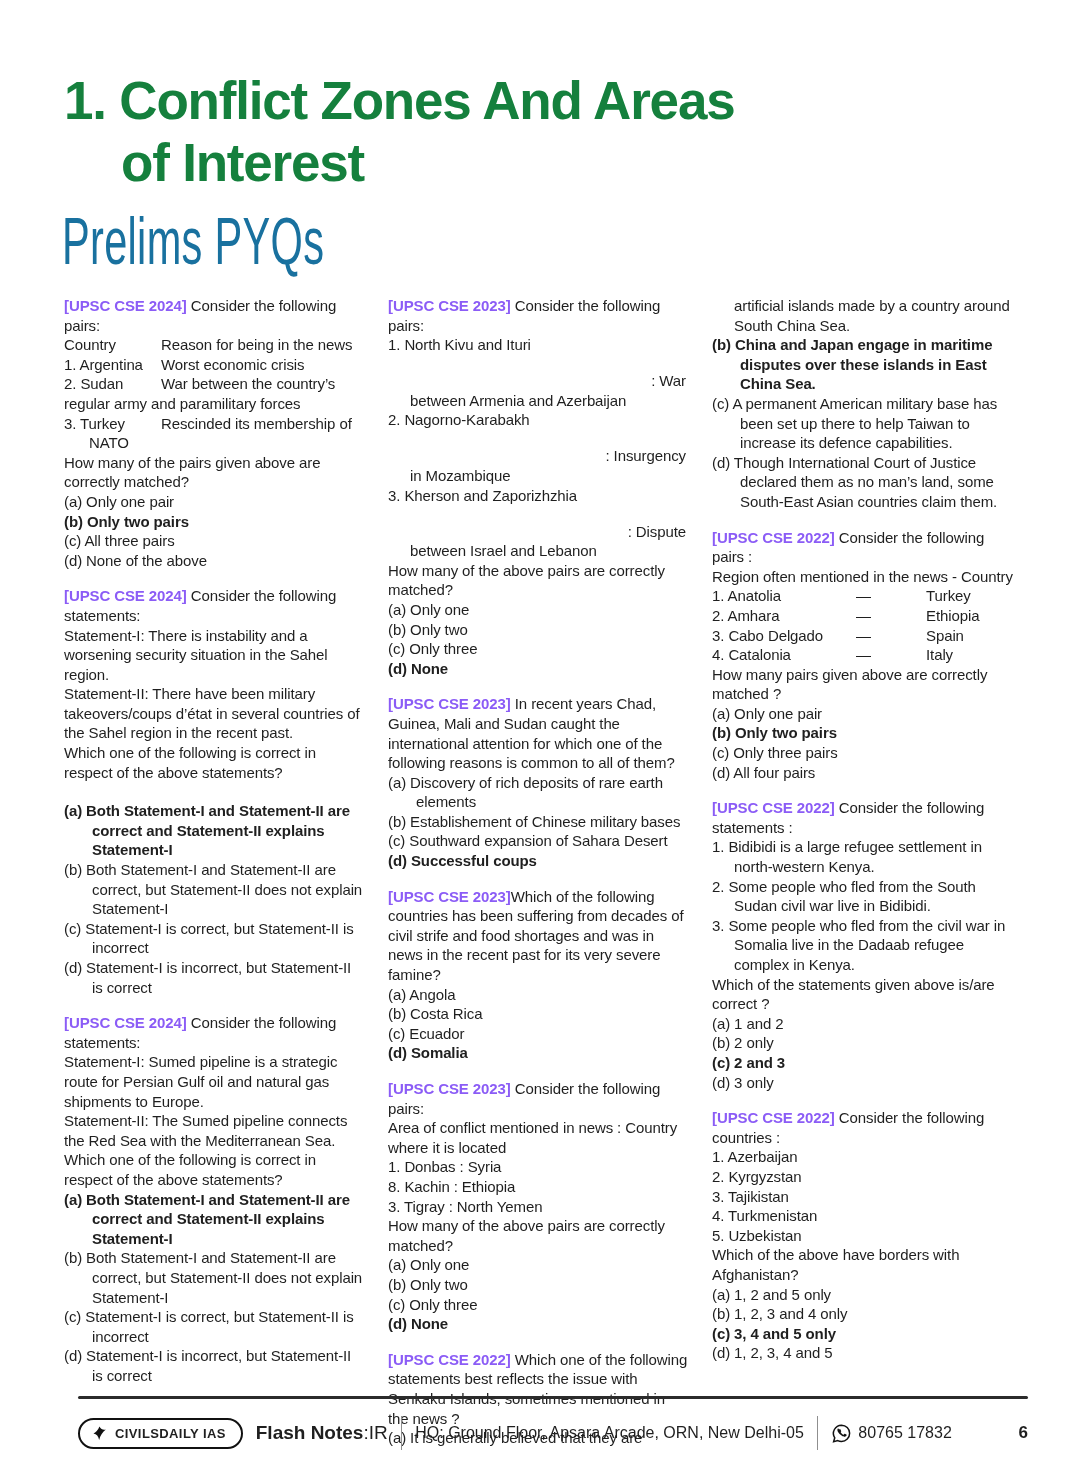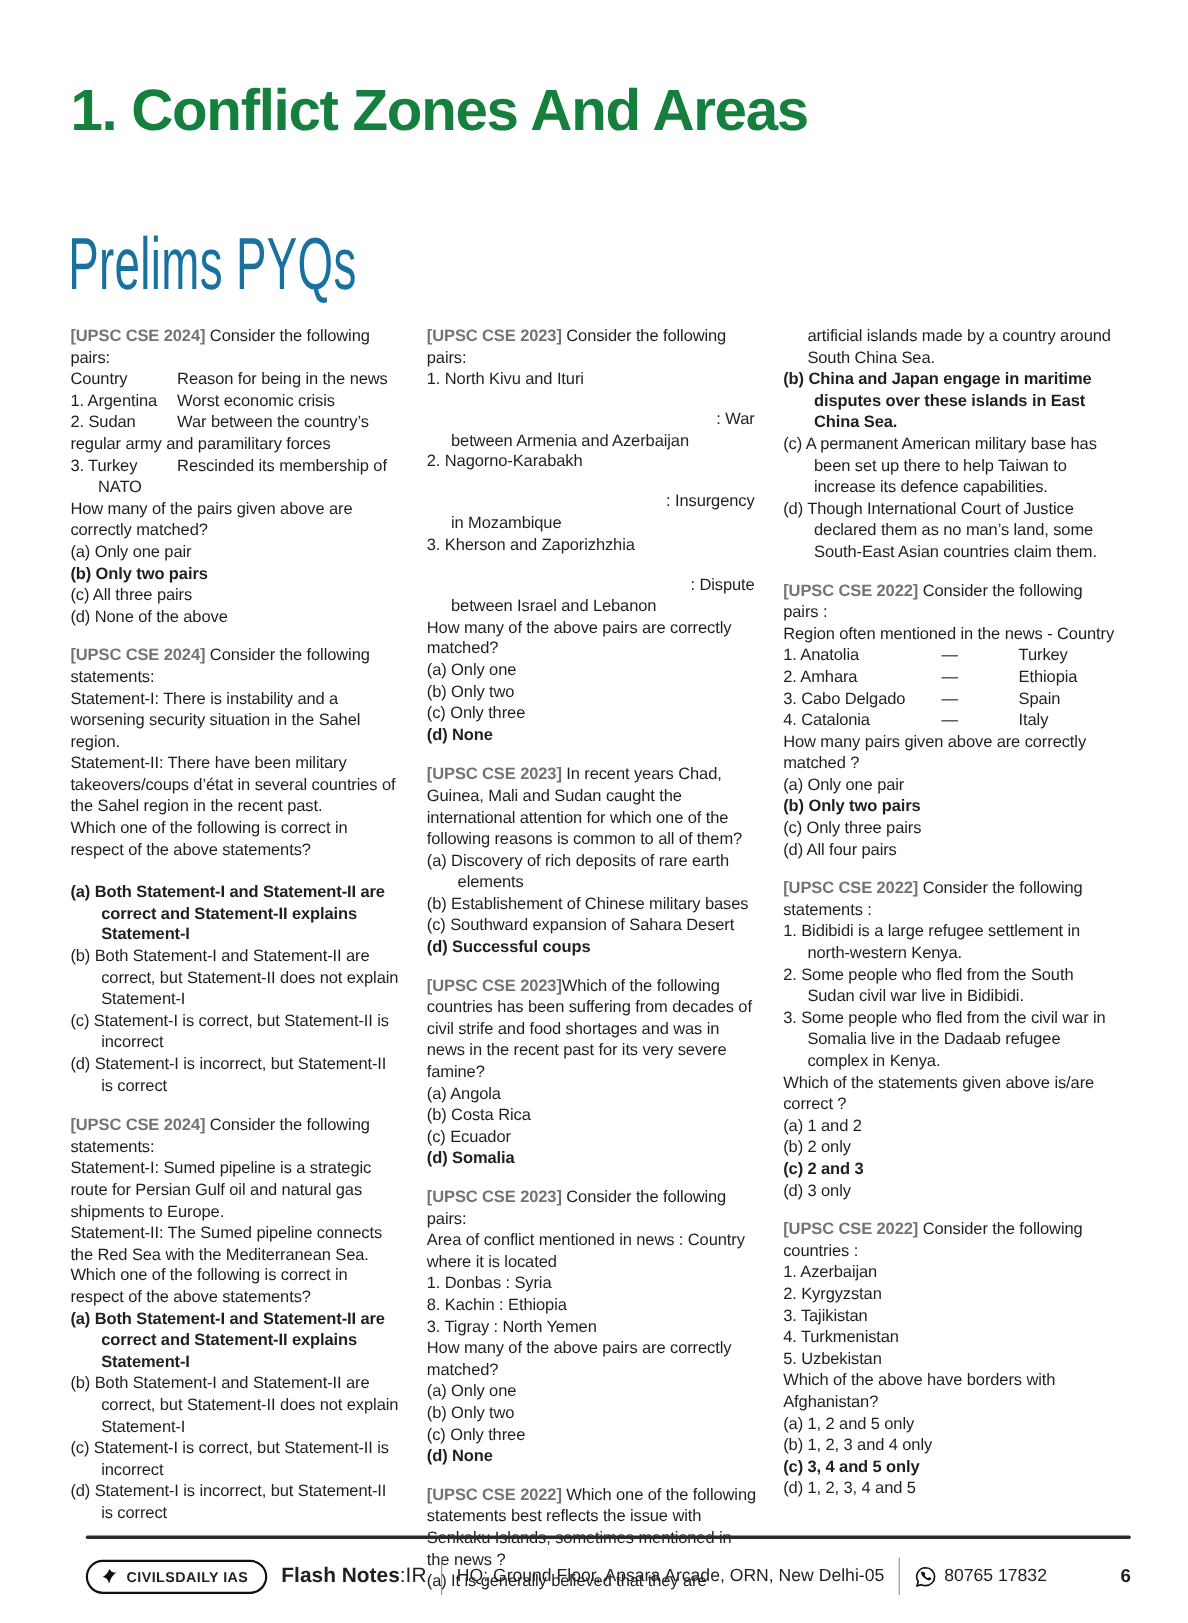--- a/index.html
+++ b/index.html
@@ -18,21 +18,21 @@
     color:#19719f;font-size:67px;line-height:70px;font-weight:400;
     transform:scaleX(0.62);transform-origin:0 50%;white-space:nowrap;letter-spacing:0.5px;
   }
   
   .columns{
     position:absolute;left:64px;top:296px;width:952px;
     display:grid;grid-template-columns:300px 300px 304px;column-gap:24px;
   }
   .block{margin:0 0 16px 0;}
   .para{margin:0;font-size:15px;line-height:19.6px;letter-spacing:-0.1px;}
-  .tag{color:#737373;font-weight:700;}
+  .tag{color:#8b5cf6;font-weight:700;}
   .opt{padding-left:28px;text-indent:-28px;}
   .cont{padding-left:22px;}
   .num{padding-left:22px;text-indent:-22px;}
   .bold{font-weight:700;}
   .gap{margin-top:19px;}
   .pair2{display:flex;font-size:15px;line-height:19.6px;letter-spacing:-0.1px;}
   .pair2 .l{flex:0 0 97px;}
   .pair2 .r{flex:1;}
   .pairR{display:flex;justify-content:space-between;font-size:15px;line-height:19.6px;letter-spacing:-0.1px;}
   .pairR .r{padding-right:2px;margin-top:36px;}
@@ -51,20 +51,21 @@
   .hq{font-size:16px;white-space:nowrap;}
   .phone{display:flex;align-items:center;gap:6px;font-size:16px;white-space:nowrap;justify-content:center;}
   .pageno{margin-left:auto;font-weight:700;font-size:17px;}
   .icon{display:inline-flex;align-items:center;justify-content:center;}
 </style>
 </head>
 <body>
 
 <div class="title">
   <div>1. Conflict Zones And Areas</div>
+  <div class="l2">of Interest</div>
 </div>
 <div class="subtitle">Prelims PYQs</div>
 
 <div class="columns" id="cols">
     <div class="col">
       <div class="block">
         <p class="para"><span class="tag">[UPSC CSE 2024]</span><span> Consider the following pairs:</span></p>
         <div class="pair2">
           <span class="l">Country</span>
           <span class="r">Reason for being in the news</span>

